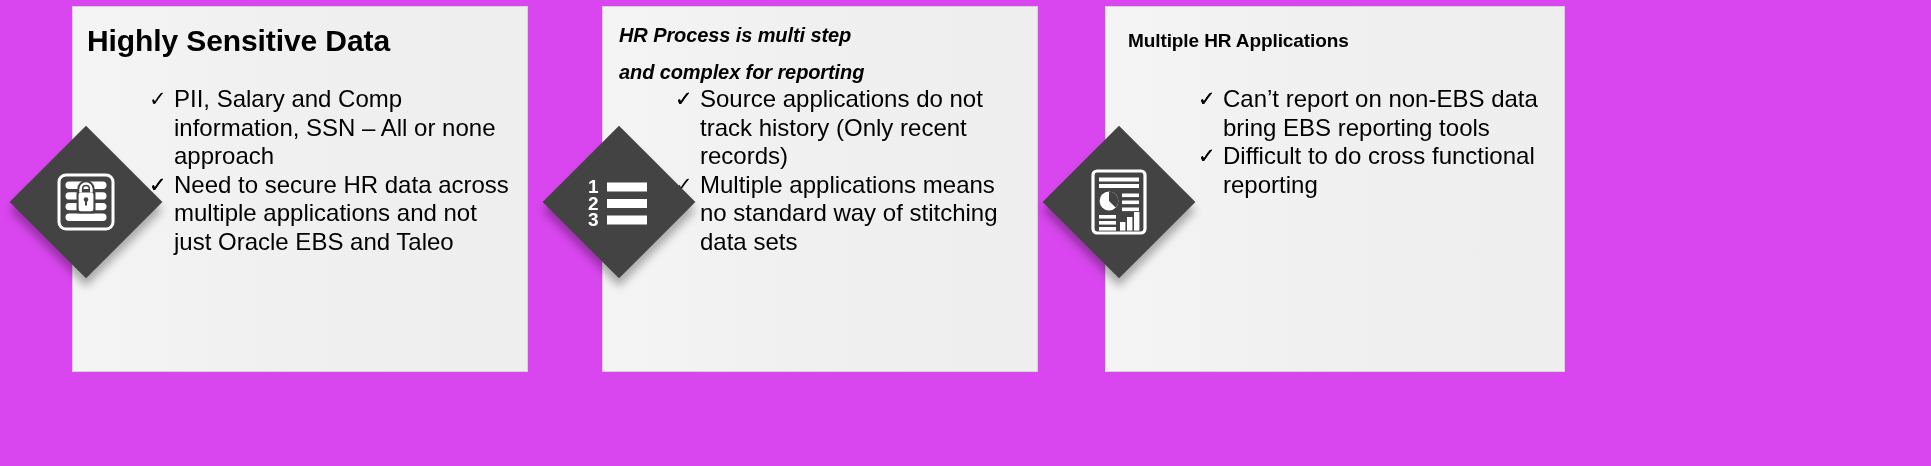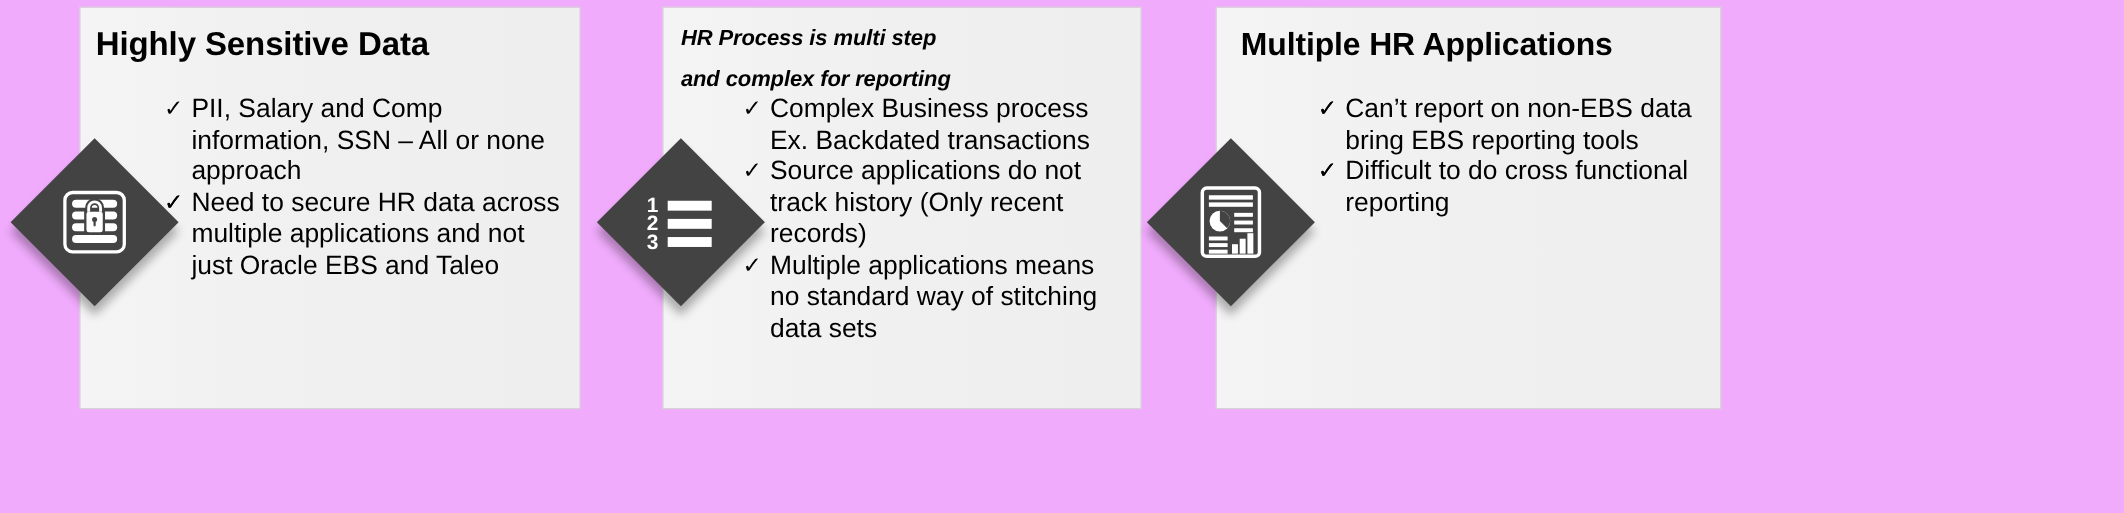--- a/index.html
+++ b/index.html
@@ -11,21 +11,21 @@
     width: 1931px;
     height: 466px;
     font-family: "Liberation Sans", sans-serif;
     overflow: hidden;
   }
 
   .slide {
     position: relative;
     width: 1931px;
     height: 466px;
-    background: #f0abfc;
+    background: #d946ef;
   }
 
   
   .panel {
     position: absolute;
     top: 6px;
     height: 366px;
     background: linear-gradient(to right, #f4f4f4 0%, #f0f0f0 45%, #eeeeee 100%);
     border: 1px solid #d4d4d4;
     box-sizing: border-box;
@@ -52,21 +52,21 @@
     left: 16px;
     top: 10px;
     font-size: 20px;
     line-height: 37px;
     font-style: italic;
   }
   .panel-3 .panel-title {
     position: absolute;
     left: 22px;
     top: 16px;
-    font-size: 29px;
+    font-size: 19px;
     line-height: 36px;
   }
 
   .bullets {
     position: absolute;
     margin: 0;
     padding: 0;
     list-style: none;
     color: #000000;
     font-size: 24px;
@@ -163,21 +163,20 @@
       </svg>
     </div>
   </div>
 
   <div class="panel panel-2">
     <div class="panel-title">HR Process is multi step
 and complex for reporting</div>
     <ul class="bullets">
       <li class="bullet">
         <span class="tick">✓</span>
-        <span>Complex Business process Ex. Backdated transactions</span>
       </li>
       <li class="bullet">
         <span class="tick">✓</span>
         <span>Source applications do not track history (Only recent records)</span>
       </li>
       <li class="bullet">
         <span class="tick">✓</span>
         <span>Multiple applications means no standard way of stitching data sets</span>
       </li>
     </ul>

